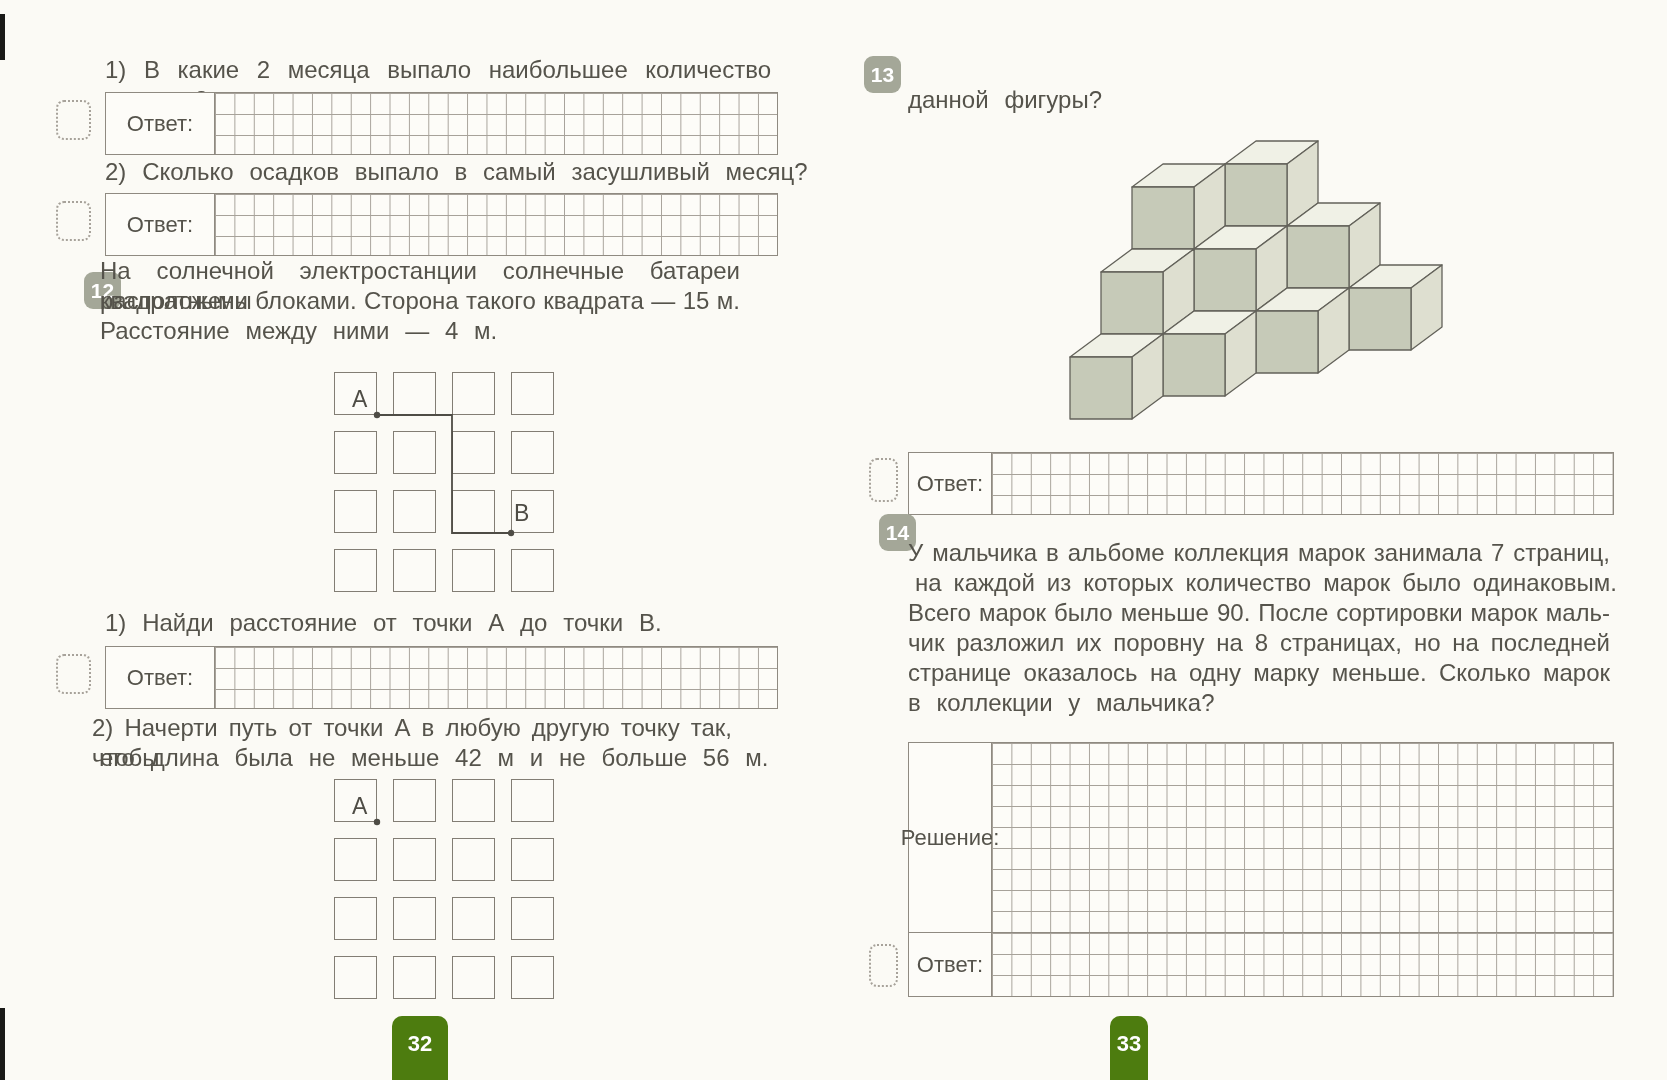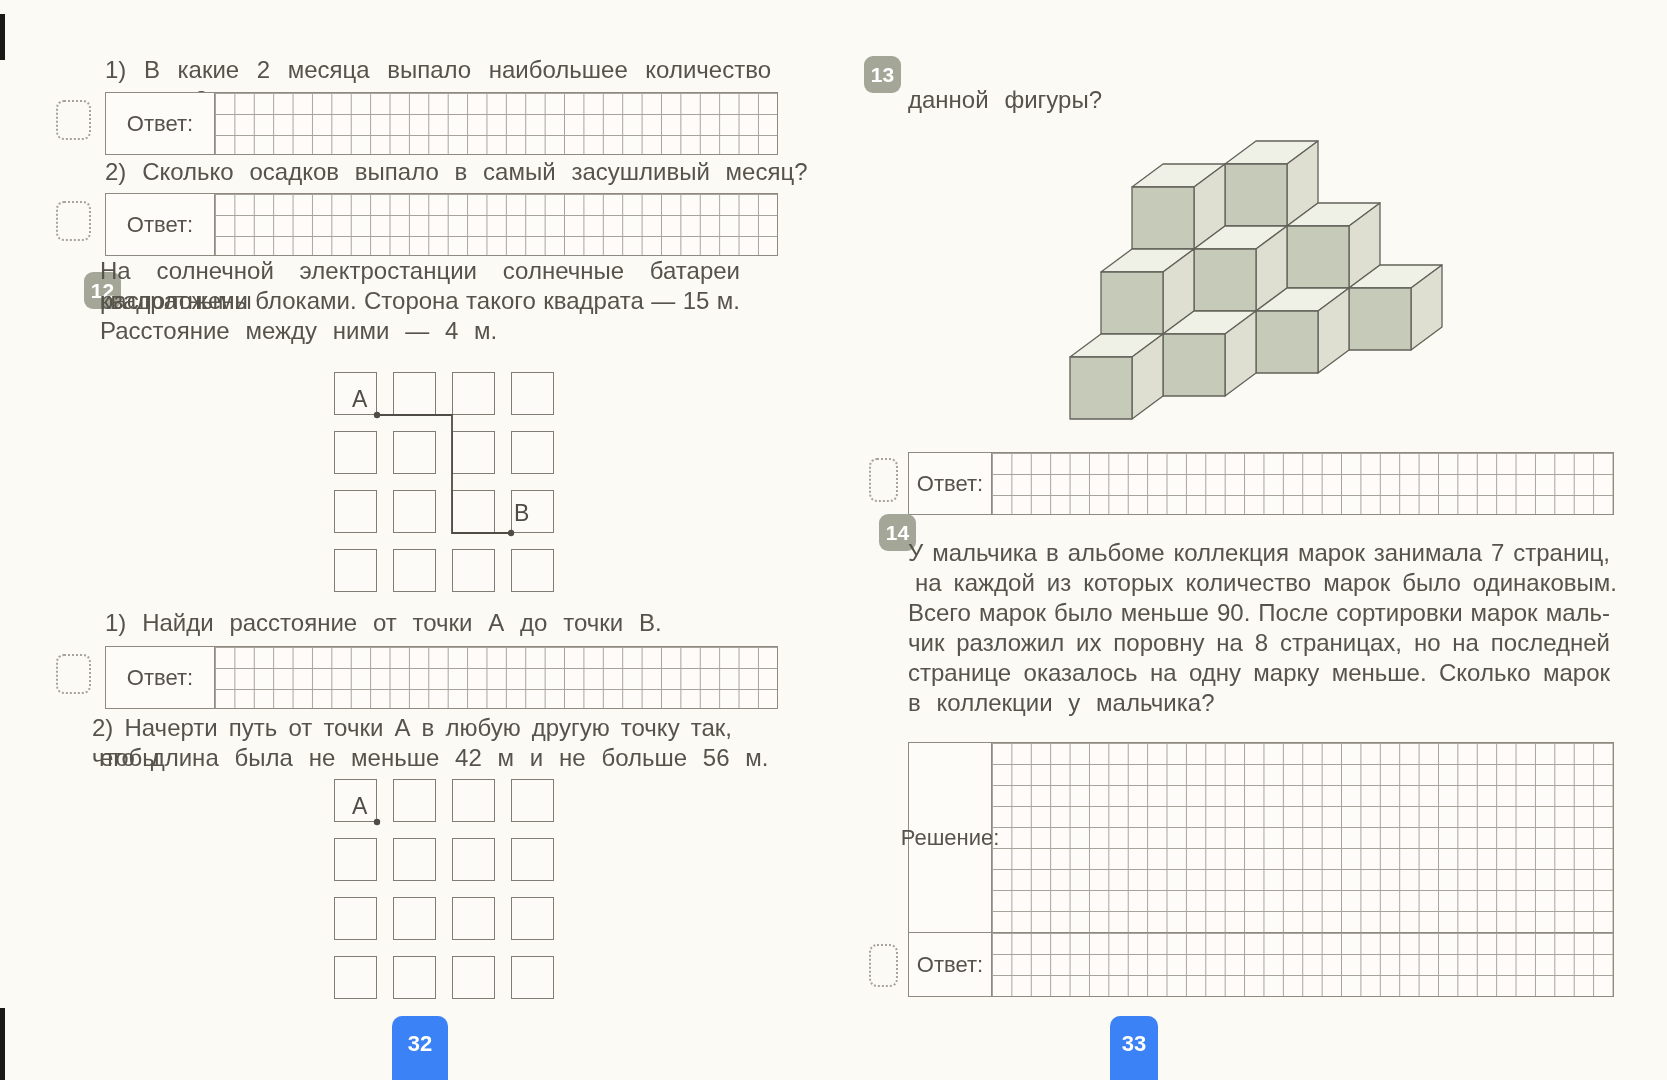--- a/index.html
+++ b/index.html
@@ -25,21 +25,21 @@
   .solbox .c{box-sizing:border-box;}
   .solbox .bR{border-right:1.5px solid #8f8a81;}
   .solbox .bB{border-bottom:1.5px solid #8f8a81;}
   .solbox .lab{display:flex;align-items:center;justify-content:center;font-size:22px;}
   
   .chk{position:absolute;border:2px dotted #a7a29a;border-radius:8px;box-sizing:border-box;background:transparent;}
   
   .badge{position:absolute;width:37px;height:37px;background:#a4a798;border-radius:9px;
          color:#ffffff;font-weight:bold;font-size:21px;display:flex;align-items:center;justify-content:center;}
   
-  .ptab{position:absolute;bottom:0;height:64px;background:#3b82f6;border-radius:10px 10px 0 0;
+  .ptab{position:absolute;bottom:0;height:64px;background:#4d7c0f;border-radius:10px 10px 0 0;
         color:#ffffff;font-weight:bold;font-size:22px;text-align:center;padding-top:15px;box-sizing:border-box;}
   
   .sqgrid{position:absolute;display:grid;grid-template-columns:repeat(4,43px);grid-auto-rows:43px;gap:16px;}
   .sqgrid .sq{border:1.6px solid #827d74;box-sizing:border-box;background:#fcfbf7;}
   .overlay{position:absolute;pointer-events:none;}
   .ptlabel{position:absolute;font-size:23px;color:#4e4c45;}
   .artifact{position:absolute;background:#191917;}
 </style>
 </head>
 <body>
@@ -180,15 +180,15 @@
   <div class="tline wide" style="left:908px;top:688px;">в коллекции у мальчика?</div>
 
   <div class="solbox">
     <div class="c bR bB lab">Решение:</div>
     <div class="c bB cells"></div>
     <div class="c bR lab">Ответ:</div>
     <div class="c cells"></div>
   </div>
   <div class="chk" style="left:869px;top:944px;width:29px;height:43px;"></div>
 
-  <div class="ptab" style="left:1110px;width:48px;">33</div>
+  <div class="ptab" style="left:1110px;width:38px;">33</div>
 
 </div>
 
 </body></html>

